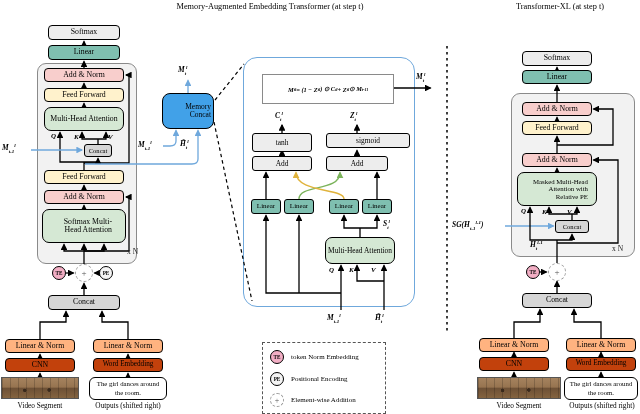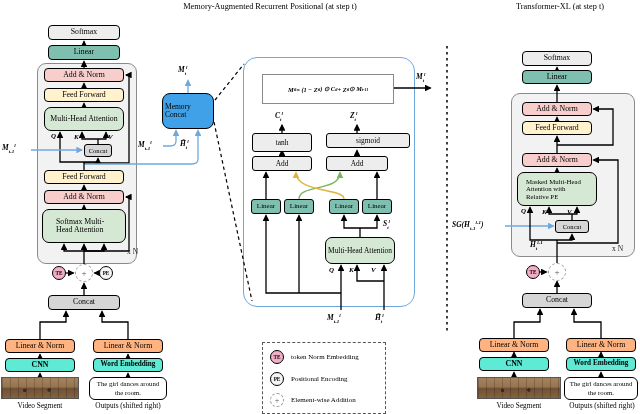--- a/index.html
+++ b/index.html
@@ -2,30 +2,30 @@
 <html><head>
 <meta charset="utf-8">
 <style>
   html,body{margin:0;padding:0;background:#fff;}
   .canvas{position:relative;width:640px;height:414px;background:#ffffff;overflow:hidden;
           font-family:"Liberation Serif",serif;color:#000;}
   .container{position:absolute;background:#f2f2f2;border:1px solid #8a8a8a;border-radius:9px;z-index:1;}
   .panel{position:absolute;background:#ffffff;border:1.6px solid #6fa8dc;border-radius:14px;z-index:1;}
   svg.wires{position:absolute;left:0;top:0;z-index:2;}
   .box{position:absolute;border:1.2px solid #000;border-radius:4px;display:flex;align-items:center;
-       justify-content:center;text-align:left;font-size:7.8px;line-height:1.08;box-sizing:border-box;
+       justify-content:center;text-align:right;font-size:7.8px;line-height:1.08;box-sizing:border-box;
        z-index:3;padding:0 2px;}
   .r6{border-radius:7px;}
   .gray{background:#ededed;}
   .cgray{background:#d6d6d6;}
   .teal{background:#7fbfb0;}
   .pink{background:#f8cecc;}
   .yellow{background:#fff2cc;}
   .green{background:#d5e8d4;}
-  .blue{background:#5eead4;font-weight:bold;}
+  .blue{background:#c2410c;}
   .orange{background:#ffb380;}
   .updater{background:#41a1e8;border:1.8px solid #000;border-radius:8px;font-size:7.5px;z-index:3;}
   .eqbox{position:absolute;background:#fff;border:1px solid #8a8a8a;display:flex;align-items:center;
          justify-content:center;z-index:3;font-size:6.4px;font-weight:bold;font-style:italic;}
   .eqbox sub,.eqbox sup{font-size:4.4px;}
   .lbl{position:absolute;z-index:4;font-size:7.3px;}
   .math{position:absolute;z-index:4;font-size:7.5px;font-weight:bold;font-style:italic;white-space:nowrap;}
   .math sub,.math sup{font-size:5px;line-height:0;}
   .qkv{position:absolute;z-index:4;font-size:7px;font-weight:bold;font-style:italic;}
   .cap{position:absolute;z-index:4;font-size:7.3px;text-align:center;}
@@ -46,21 +46,21 @@
         line-height:1.2;box-sizing:border-box;padding:1px 4px;}
   .legend{position:absolute;border:1.2px dashed #555;background:#fff;z-index:1;}
   .mmha-pad{padding:0 13px;}
   .xn{position:absolute;z-index:4;font-size:7.5px;color:#222;}
 </style>
 </head>
 <body>
 
 <div class="canvas">
 
-  <div class="title" style="left:110px;top:2px;width:320px;">Memory-Augmented Recurrent Positional (at step t)</div>
+  <div class="title" style="left:110px;top:2px;width:320px;">Memory-Augmented Embedding Transformer (at step t)</div>
   <div class="title" style="left:470px;top:2px;width:180px;">Transformer-XL (at step t)</div>
 
   <div class="container" style="left:37px;top:63px;width:98px;height:199px;"></div>
   <div class="container" style="left:511px;top:93px;width:122px;height:162px;"></div>
   <div class="panel" style="left:243px;top:57px;width:170px;height:248px;"></div>
   <div class="legend" style="left:262px;top:342px;width:122px;height:70px;"></div>
 
   <svg class="wires" width="640" height="414" viewBox="0 0 640 414">
     <defs>
       <marker id="ab" viewBox="0 0 6 6" refX="5" refY="3" markerWidth="5.2" markerHeight="5.2" orient="auto">

